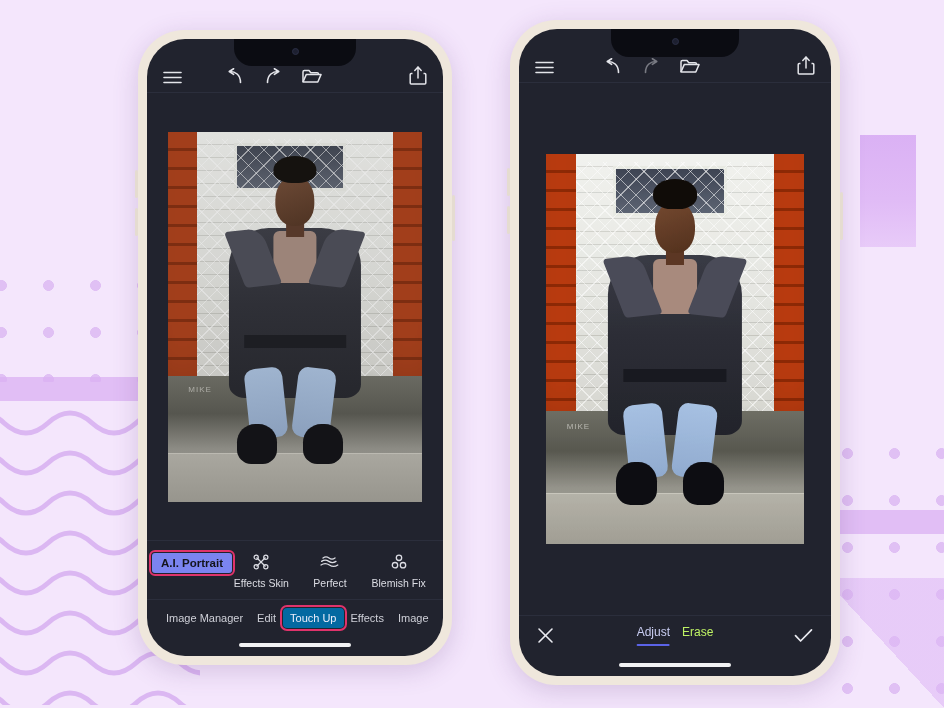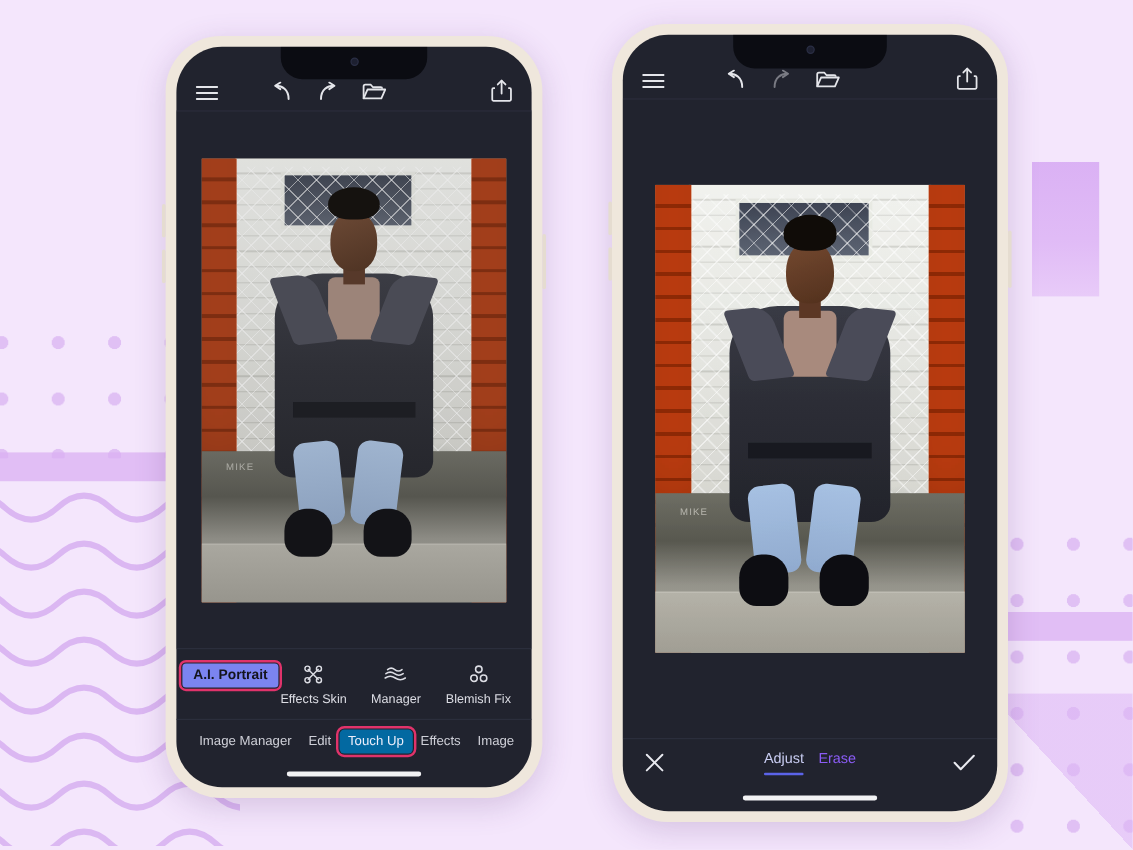--- a/index.html
+++ b/index.html
@@ -261,21 +261,21 @@
     flex: 0 0 auto;
     position: relative;
     display: flex; align-items: center;
     padding: 11px 18px 10px 18px;
     border-top: 1px solid #2b2e3c;
   }
   .adjust-tabs .tabs-center {
     position: absolute; left: 50%; transform: translateX(-50%);
     display: flex; gap: 12px; align-items: center;
   }
-  .atab { font-size: 12px; color: #8b5cf6; position: relative; padding-bottom: 7px; cursor: pointer; }
+  .atab { font-size: 12px; color: #bef264; position: relative; padding-bottom: 7px; cursor: pointer; }
   .atab.active { color: #c9cdf2; }
   .atab.active::after {
     content: ""; position: absolute; left: 0; right: 0; bottom: 0;
     height: 2.5px; background: #5b63e8; border-radius: 2px;
   }
   .atab-icon { color: #e9eaf0; cursor: pointer; display: flex; }
   .atab-icon.right { margin-left: auto; }
 
   .slider-block {
     flex: 0 0 auto;
@@ -434,21 +434,21 @@
       <div class="tool">
         <span class="t-ico">
           <svg width="20" height="16" viewBox="0 0 20 16">
               <g stroke="#dcdde4" stroke-width="1.3" fill="none" stroke-linecap="round">
                 <path d="M3 4 q3 -2.4 6 0 t6 0"></path>
                 <path d="M1.6 7.4 q3.6 -2.6 7.2 0 t7.2 0"></path>
                 <path d="M1 11 q4.2 -2.8 8.4 0 t8.4 0"></path>
               </g>
             </svg>
         </span>
-        <span class="t-lab">Manager</span>
+        <span class="t-lab">Perfect</span>
       </div>
       <div class="tool">
         <span class="t-ico">
           <svg width="18" height="18" viewBox="0 0 18 18">
               <g stroke="#dcdde4" stroke-width="1.3" fill="none">
                 <circle cx="9" cy="4.8" r="2.7"></circle>
                 <circle cx="5" cy="12.2" r="2.7"></circle>
                 <circle cx="13" cy="12.2" r="2.7"></circle>
               </g>
             </svg>

